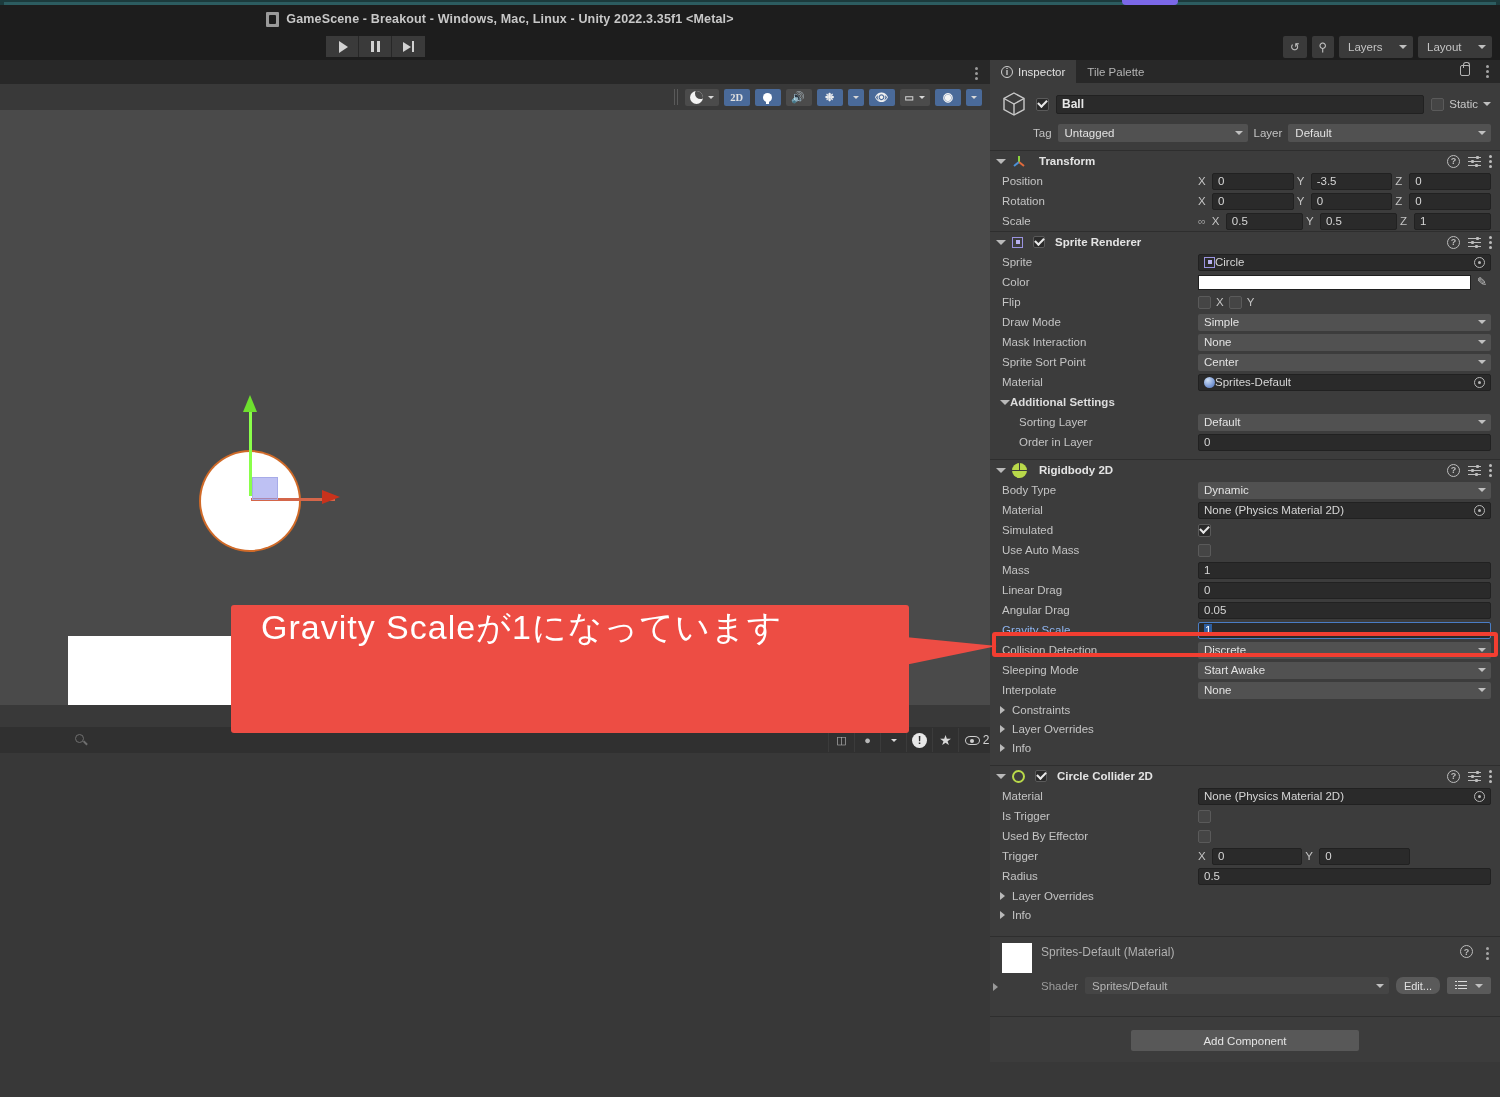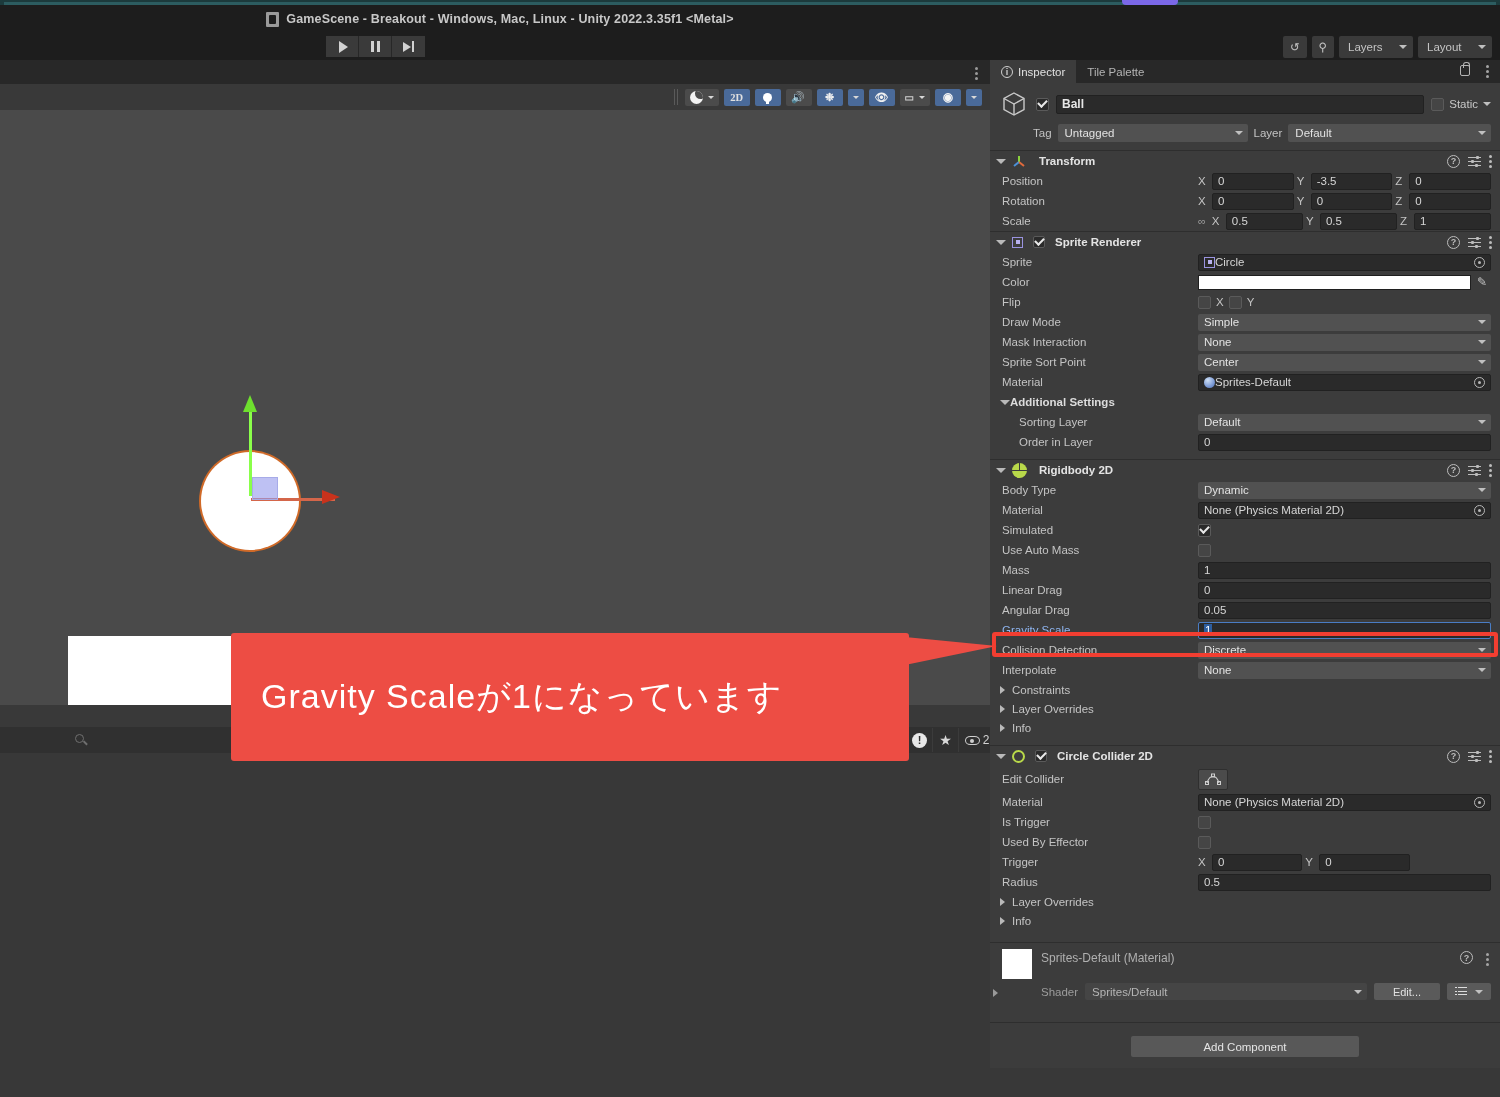--- a/index.html
+++ b/index.html
@@ -186,43 +186,43 @@
 
   
   .matblock { border-top:1px solid #2e2e2e; background:#3c3c3c; padding:6px 9px 8px 12px; position:relative; }
   .mat-row1 { display:flex; align-items:flex-start; gap:9px; }
   .mat-swatch { width:30px;height:30px;background:#fff; flex:none; }
   .mat-title { color:#b0b0b0; font-size:12px; padding-top:2px; }
   .mat-row2 { display:flex; align-items:center; gap:7px; margin-top:4px; padding-left:39px; }
   .shader-lbl { color:#9c9c9c; font-size:11.5px; }
   .shader-dd { flex:1; height:17px; background:#454545; border-radius:2px; color:#b5b5b5; font-size:11.5px;
       display:flex;align-items:center;justify-content:space-between;padding:0 5px 0 7px; }
-  .edit-btn { height:17px; background:#5a5a5a; border-radius:2px; color:#e0e0e0; font-size:11px;
-      display:flex;align-items:center;padding:0 19px; }
+  .edit-btn { height:17px; background:#5a5a5a; border-radius:7px; color:#e0e0e0; font-size:11px;
+      display:flex;align-items:center;padding:0 8px; }
   .presets { height:17px; width:44px; background:#5a5a5a; border-radius:2px; display:flex;
       align-items:center; justify-content:space-around; padding:0 4px; }
   .plist { width:12px;height:9px;position:relative;}
   .plist i{position:absolute;left:3px;width:9px;height:1.4px;background:#ddd;}
   .plist i:nth-child(1){top:0;} .plist i:nth-child(2){top:3.5px;} .plist i:nth-child(3){top:7px;}
   .plist b{position:absolute;left:0;width:2px;height:1.4px;background:#ddd;}
   .plist b:nth-child(4){top:0;} .plist b:nth-child(5){top:3.5px;} .plist b:nth-child(6){top:7px;}
   .mat-fold { position:absolute; left:3px; bottom:11px; width:0;height:0;
       border-left:5px solid #9a9a9a;border-top:4px solid transparent;border-bottom:4px solid transparent;}
   .mat-q { position:absolute; right:27px; top:8px; }
   .mat-k { position:absolute; right:11px; top:10px; display:flex;flex-direction:column;gap:2px;}
   .mat-k i{width:3px;height:3px;background:#a5a5a5;border-radius:50%;}
 
   .addcomp-wrap { padding:13px 0 11px 0; display:flex; justify-content:center;
       border-top:1px solid #2e2e2e; background:#3c3c3c; }
   .addcomp { width:228px; height:21px; background:#585858; border-radius:2px; color:#e4e4e4;
       font-size:11.5px; display:flex; align-items:center; justify-content:center; }
 
   
   .callout { position:absolute; left:231px; top:605px; width:678px; height:128px;
-      background:#ed4d44; border-radius:3px; display:flex; align-items:center; padding-left:30px; z-index:50;margin-top:28px; }
+      background:#ed4d44; border-radius:3px; display:flex; padding-left:30px; z-index:50; }
   .callout span { color:#ffffff; font-size:34px; letter-spacing:1px; }
   .callout-tail { position:absolute; left:905px; top:637px; width:0; height:0;
       border-left:92px solid #ed4d44; border-top:9px solid transparent; border-bottom:19px solid transparent; z-index:49; }
   .redbox { position:absolute; left:992px; top:632px; width:506px; height:25px;
       border:4px solid #f23e31; border-radius:3px; z-index:51; }
   .sel-value { background:#2d5d9e; color:#ffffff; padding:0 1px; }
 </style>
 </head>
 <body>
 
@@ -649,20 +649,27 @@
       </div>
 
       <div class="prow">
         <span class="plabel">Collision Detection</span>
         <div class="pdrop">
           <span>Discrete</span>
           <span class="caret"></span>
         </div>
       </div>
 
+      <div class="prow">
+        <span class="plabel">Sleeping Mode</span>
+        <div class="pdrop">
+          <span>Start Awake</span>
+          <span class="caret"></span>
+        </div>
+      </div>
 
       <div class="prow">
         <span class="plabel">Interpolate</span>
         <div class="pdrop">
           <span>None</span>
           <span class="caret"></span>
         </div>
       </div>
 
       <div class="arrow-row">
@@ -694,31 +701,20 @@
               <b></b>
             </span>
           <span class="ck3">
               <i></i>
               <i></i>
               <i></i>
             </span>
         </span>
       </div>
 
-      <div class="prow" style="height:26px">
-        <span class="plabel">Edit Collider</span>
-        <div class="edit-coll-btn">
-          <svg width="16" height="12" viewBox="0 0 16 12">
-            <path d="M2,10 C5,1 11,1 14,10" fill="none" stroke="#cfcfcf" stroke-width="1.2"></path>
-            <rect x="0.5" y="8.5" width="3" height="3" fill="none" stroke="#cfcfcf" stroke-width="1"></rect>
-            <rect x="6.5" y="1" width="3" height="3" fill="none" stroke="#cfcfcf" stroke-width="1"></rect>
-            <rect x="12.5" y="8.5" width="3" height="3" fill="none" stroke="#cfcfcf" stroke-width="1"></rect>
-          </svg>
-        </div>
-      </div>
 
       <div class="prow">
         <span class="plabel">Material</span>
         <div class="pobj">
           <span>None (Physics Material 2D)</span>
           <span class="target-ico"></span>
         </div>
       </div>
 
       <div class="prow">

